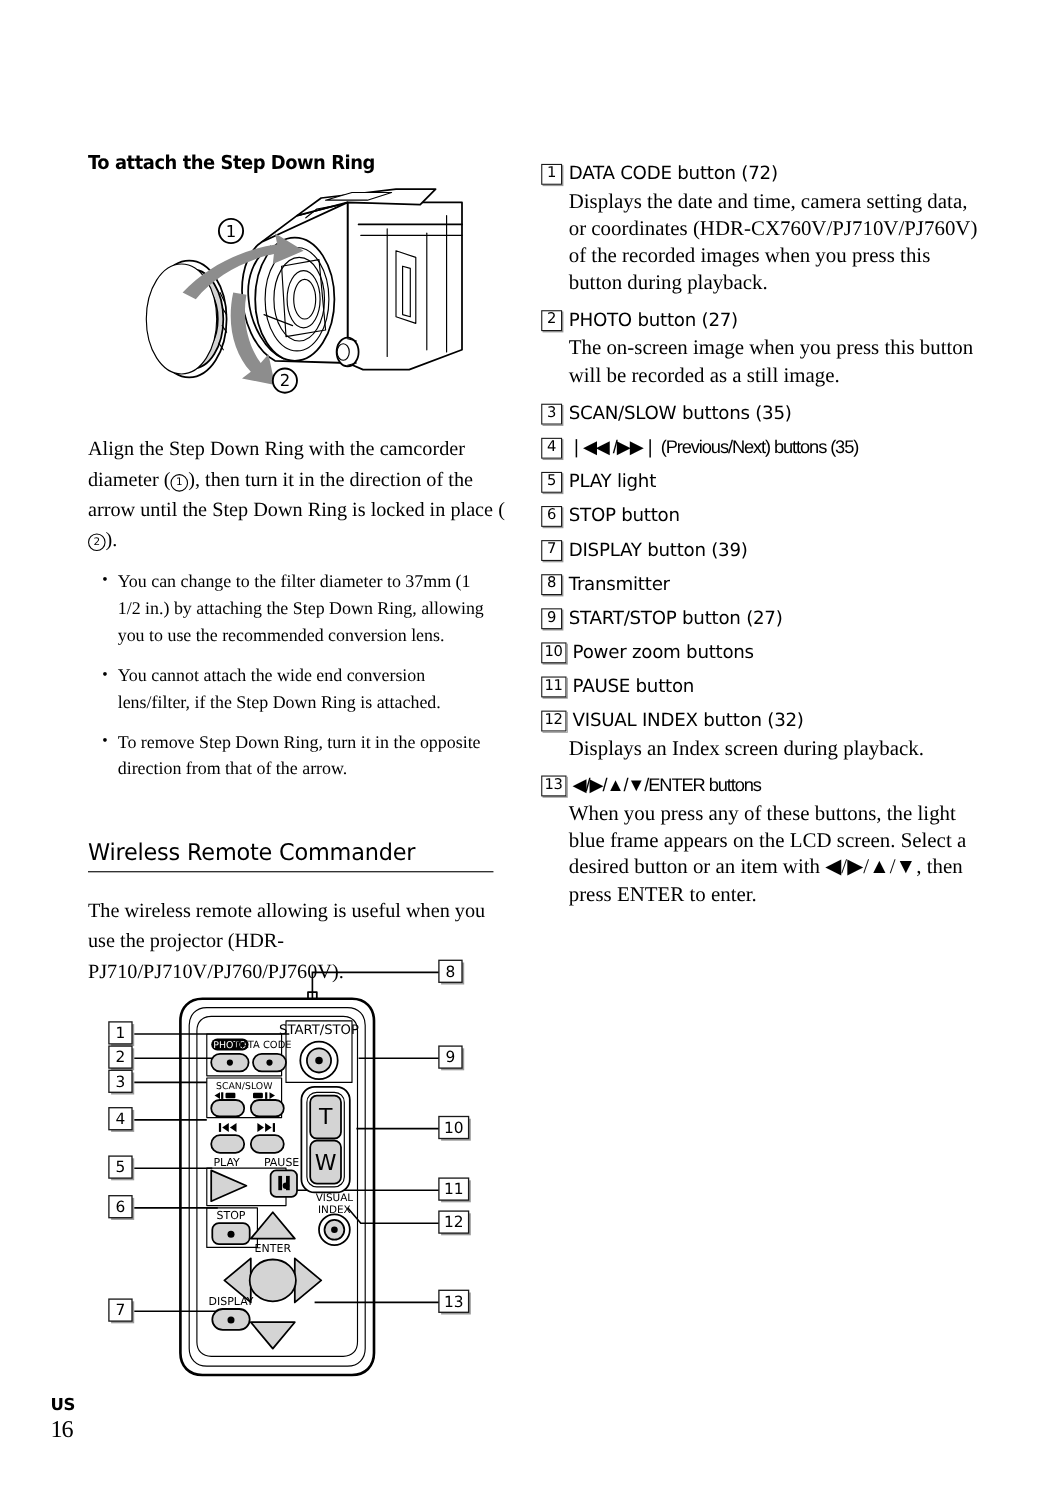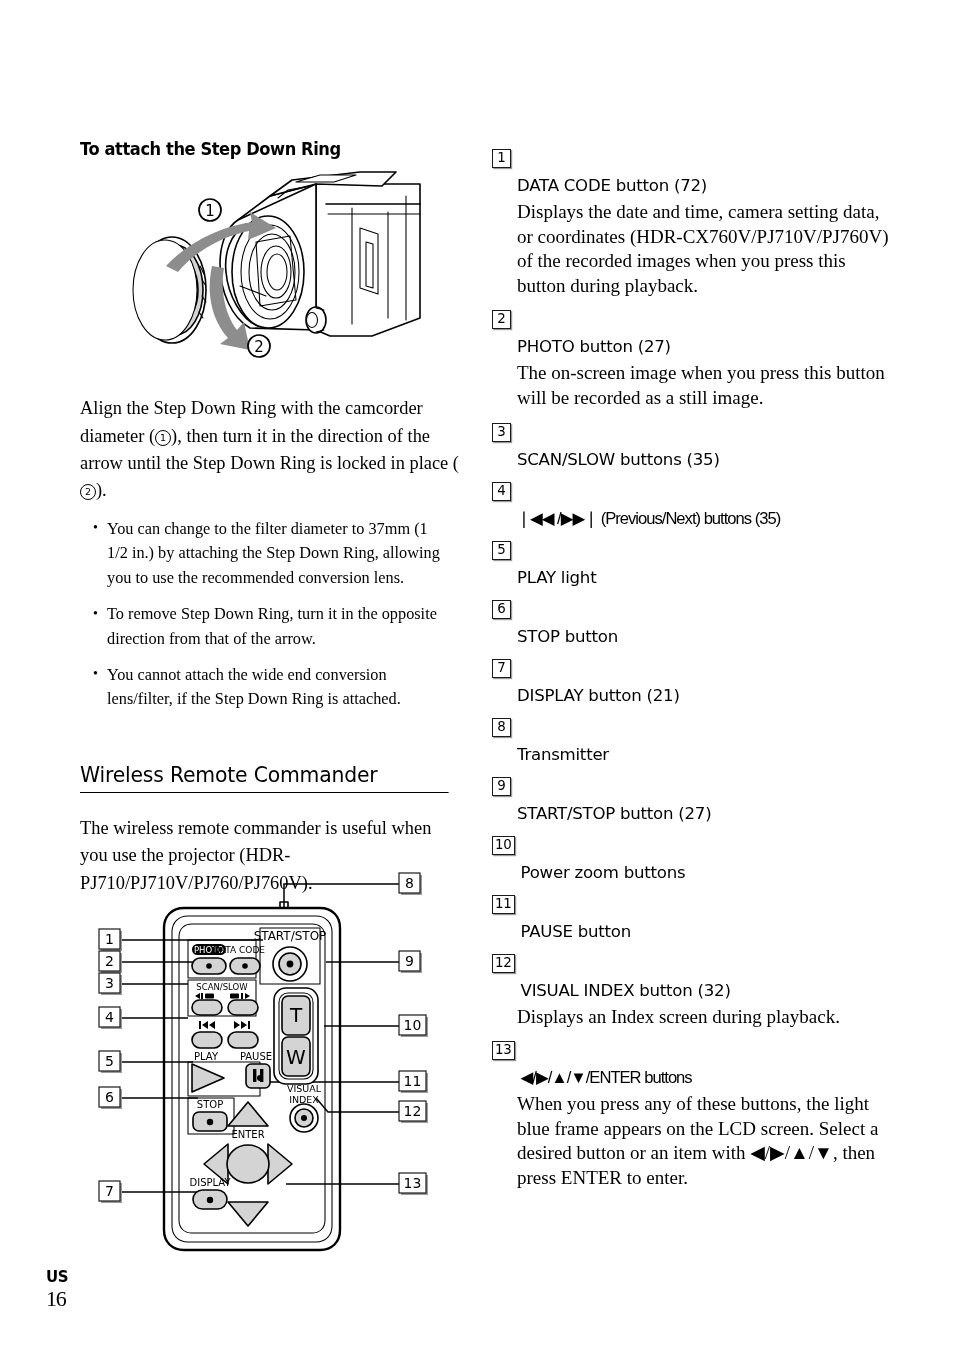--- a/index.html
+++ b/index.html
@@ -124,21 +124,21 @@
     margin-top: 5px;
     margin-right: 6px;
     border: 1.1px solid #1a1a1a;
     box-shadow: 1.2px 1.2px 0 0 #9a9a9a;
     text-align: center;
     font-family: "DejaVu Sans", sans-serif;
     font-size: 13.4px;
     font-weight: 400;
     box-sizing: content-box;
   }
-  .rtitle { display: inline-block; margin-top: 28px; }
+  .rtitle { display: inline-block; }
   .rdesc {
     font-family: "Liberation Serif", serif;
     font-size: 19px;
     line-height: 24.6px;
     margin: 0 0 0 25px;
   }
   .glyph { font-family: Liberation Sans, sans-serif; letter-spacing: -1px; }
 
   
   .footer { position: absolute; left: 46px; top: 1272px; }
@@ -198,29 +198,29 @@
   <div class="col-left">
 
     <h2 class="h-sub">To attach the Step Down Ring</h2>
 
     <div style="height:232px"></div>
 
     <p class="body-p"><span>Align the Step Down Ring with the camcorder diameter (</span><span class="circnum">1</span><span>), then turn it in the direction of the arrow until the Step Down Ring is locked in place (</span><span class="circnum">2</span><span>).</span></p>
 
     <ul class="bullets">
       <li>You can change to the filter diameter to 37mm  (1 1/2 in.) by attaching the Step Down Ring, allowing you to use the recommended conversion lens.</li>
+      <li>You cannot attach the wide end conversion lens/filter, if the Step Down Ring is attached.</li>
       <li>To remove Step Down Ring, turn it in the opposite direction from that of the arrow.</li>
-      <li>You cannot attach the wide end conversion lens/filter, if the Step Down Ring is attached.</li>
     </ul>
 
     <div style="height:39px"></div>
 
     <h2 class="h-section">Wireless Remote Commander</h2>
 
-    <p class="body-p" style="margin-top:22px">The wireless remote commander is useful when you use the projector (HDR-PJ710/PJ710V/PJ760/PJ760V).</p>
+    <p class="body-p" style="margin-top:22px">The wireless remote allowing is useful when you use the projector (HDR-PJ710/PJ710V/PJ760/PJ760V).</p>
   </div>
 
   <div class="fig-camcorder">
     <svg width="310" height="200" viewBox="0 0 310 200">
 
       <g>
         <path class="ln" d="M118 52 L150 28 L196 16 L300 16 L300 36 L300 150 L252 168 L210 168 L196 162"></path>
         <path class="ln" d="M196 16 L196 162"></path>
         <path class="ln" d="M300 36 L206 36"></path>
         <path class="ln-t" d="M300 46 L208 46"></path>
@@ -516,21 +516,21 @@
       <li class="ritem">
         <div class="rhead">
           <span class="numbox">6</span>
           <span class="rtitle">STOP button</span>
         </div>
       </li>
 
       <li class="ritem">
         <div class="rhead">
           <span class="numbox">7</span>
-          <span class="rtitle">DISPLAY button (21)</span>
+          <span class="rtitle">DISPLAY button (39)</span>
         </div>
       </li>
 
       <li class="ritem">
         <div class="rhead">
           <span class="numbox">8</span>
           <span class="rtitle">Transmitter</span>
         </div>
       </li>
 

